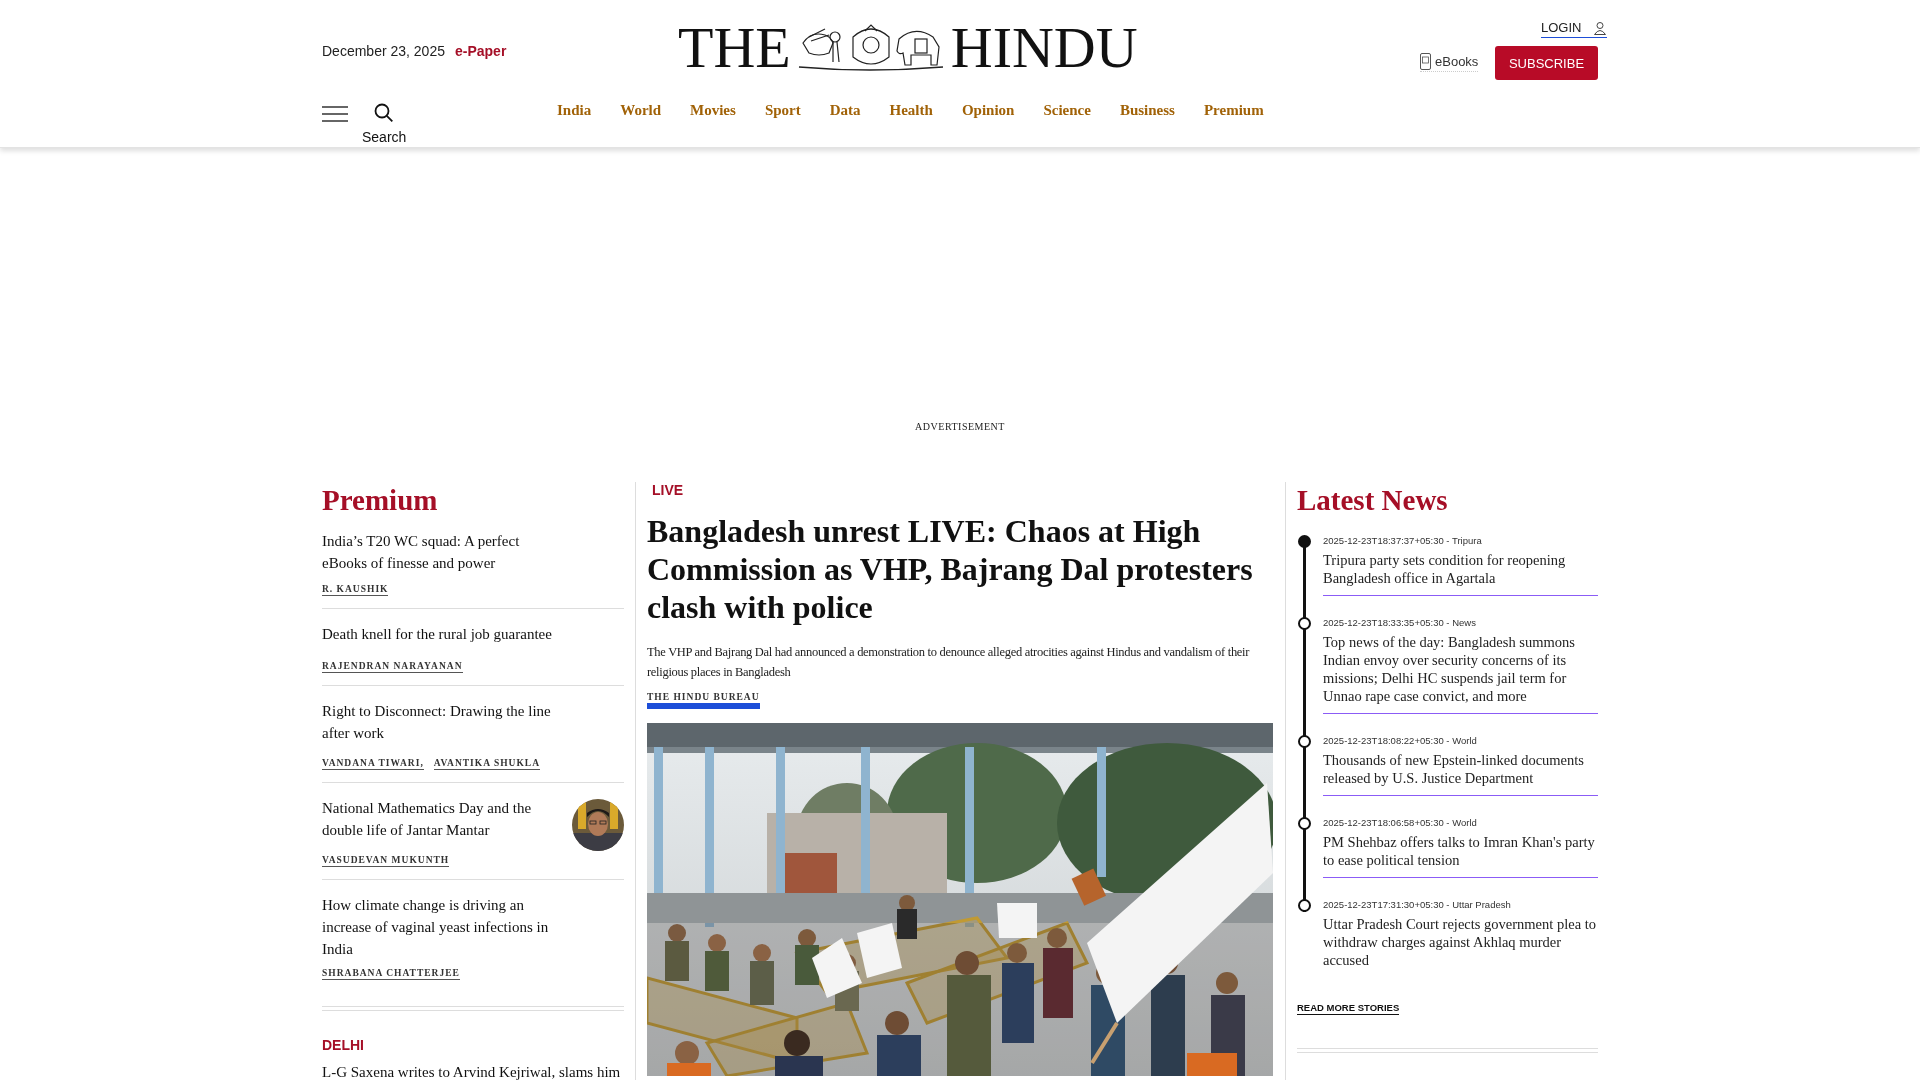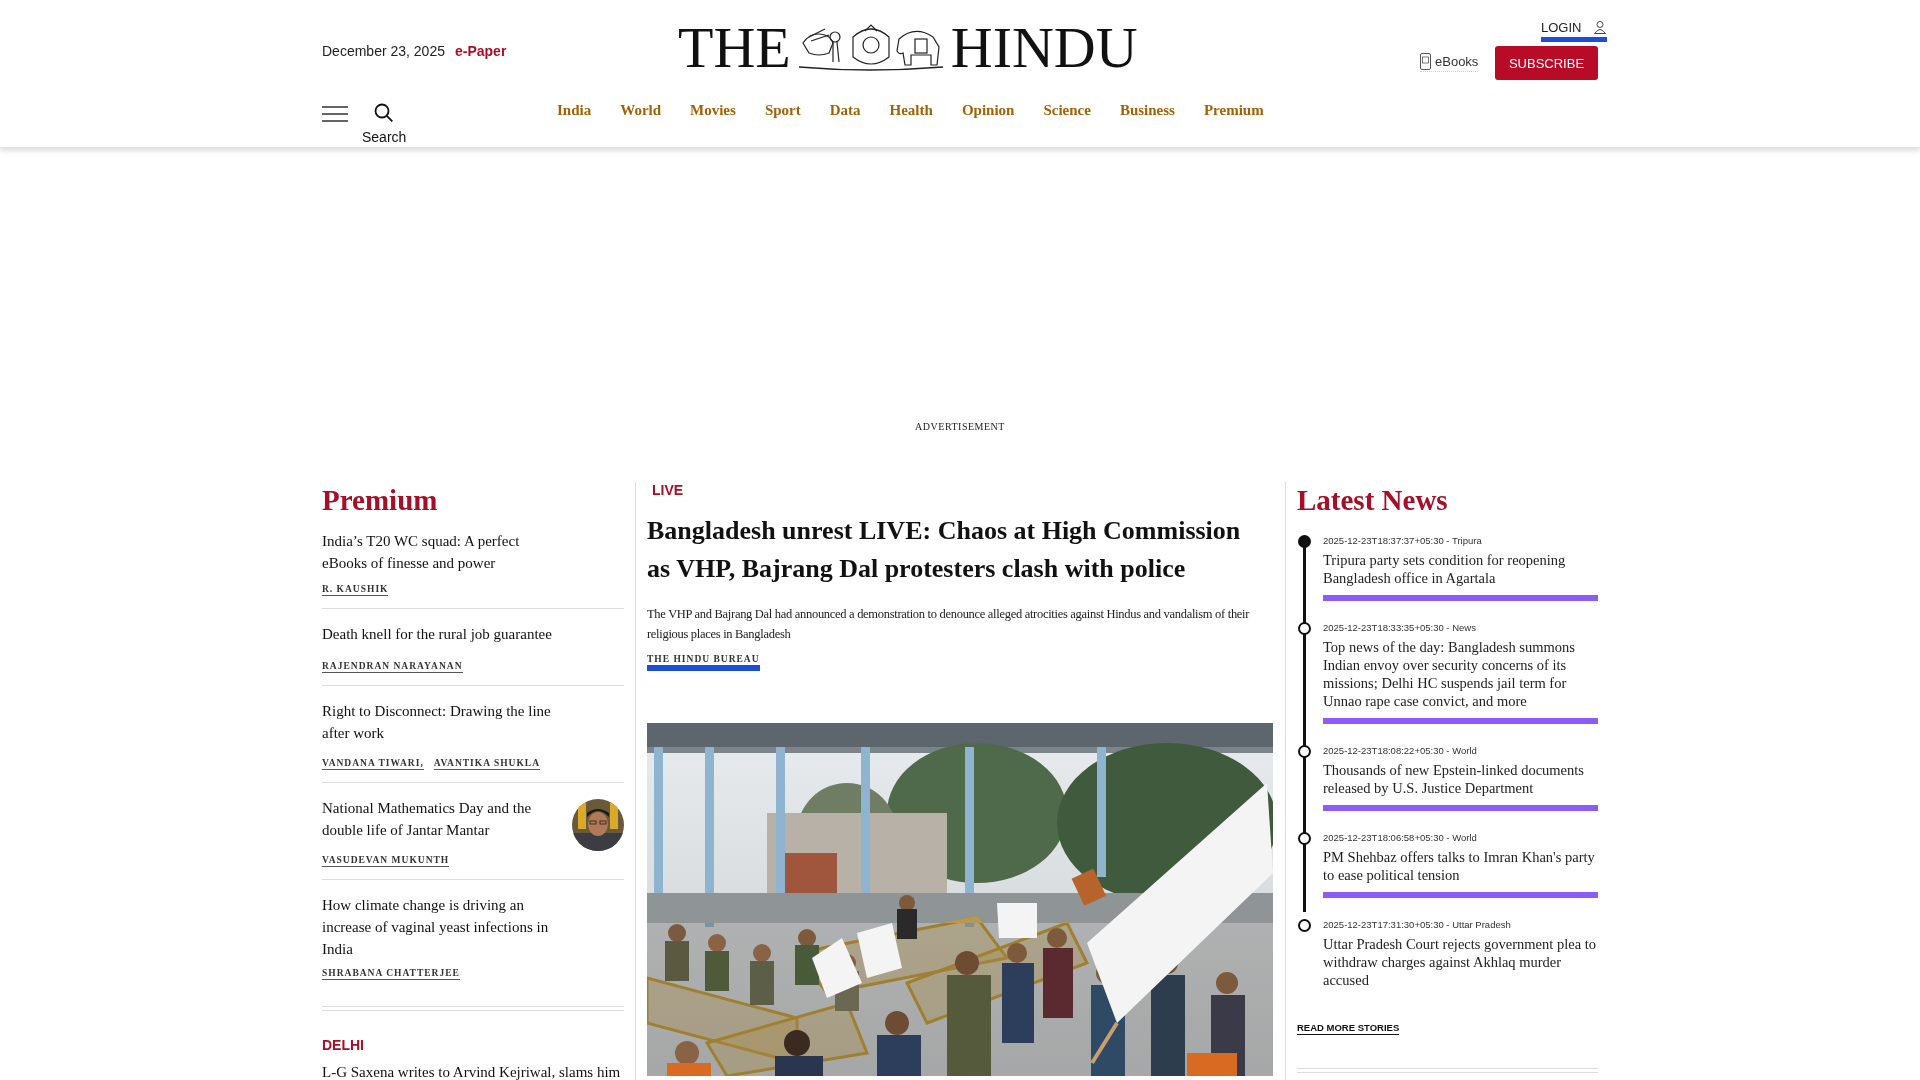--- a/index.html
+++ b/index.html
@@ -7,21 +7,21 @@
   body { font-family: "Liberation Sans", sans-serif; color: #111; position: relative; }
   a { color: inherit; text-decoration: none; }
 
   
   .header { position: absolute; left: 0; top: 0; width: 1920px; height: 148px; background: #fff; box-shadow: 0 3px 5px rgba(0,0,0,0.13); border-bottom: 1px solid #e3e3e3; z-index: 2; }
   .date-row { position: absolute; left: 322px; top: 43px; font-size: 14px; color: #222; display: flex; gap: 10px; align-items: baseline; }
   .epaper { color: #a50f27; font-weight: bold; font-size: 14px; }
   .logo { position: absolute; left: 678px; top: 18px; height: 60px; display: flex; align-items: center; }
   .logo-text { font-family: "Liberation Serif", serif; font-size: 58px; color: #111; letter-spacing: 0px; line-height: 60px; }
   .logo-emblem { width: 152px; height: 50px; margin: 0 4px; }
-  .login { position: absolute; left: 1541px; top: 20px; font-size: 13px; color: #222; display: flex; align-items: flex-start; gap: 12px; border-bottom: 5px solid #1d4ed8; padding-bottom: 2px; }
+  .login { position: absolute; left: 1541px; top: 20px; font-size: 13px; color: #222; display: flex; align-items: center; gap: 12px; border-bottom: 1px solid #1d4ed8; padding-bottom: 2px; }
   .ebooks { position: absolute; left: 1420px; top: 53px; font-size: 13px; color: #333; display: flex; align-items: center; gap: 4px; border-bottom: 1px dotted #ccc; padding-bottom: 1px; text-align: right;}
   .subscribe { position: absolute; left: 1495px; top: 46px; width: 103px; height: 34px; background: #b80b27; color: #fff; font-size: 13px; border: none; border-radius: 3px; display: flex; align-items: center; justify-content: center; font-family: "Liberation Sans", sans-serif; }
   .menu-btn { position: absolute; left: 322px; top: 106px; width: 26px; height: 16px; display: flex; flex-direction: column; justify-content: space-between; }
   .menu-btn span { display: block; height: 2px; background: #666; }
   .search-btn { position: absolute; left: 362px; top: 103px; display: flex; align-items: center; gap: 6px; font-size: 14px; color: #111; flex-direction: column; }
   .nav { position: absolute; left: 557px; top: 102px; display: flex; gap: 0; }
   .nav-item { font-family: "Liberation Serif", serif; font-weight: bold; font-size: 15px; color: #a16207; margin-right: 29px; }
 
   
   .ad-label { position: absolute; left: 0; width: 1920px; top: 421px; text-align: center; font-family: "Liberation Serif", serif; font-size: 10px; letter-spacing: 0.5px; color: #222; }
@@ -37,33 +37,33 @@
   .prem-thumb { position: absolute; right: 0; top: 16px; width: 52px; height: 52px; border-radius: 50%; overflow: hidden; }
   .double-rule { margin-top: 28px; border-top: 1px solid #ddd; height: 5px; border-bottom: 1px solid #ddd; }
   .delhi-kicker { margin-top: 26px; font-size: 14px; font-weight: bold; color: #a50f27; }
   .delhi-title { margin-top: 8px; font-family: "Liberation Serif", serif; font-size: 15px; line-height: 22px; white-space: nowrap; }
 
   .vline { position: absolute; top: 482px; width: 1px; height: 598px; background: #ddd; }
 
   
   .col-center { position: absolute; left: 647px; top: 482px; width: 626px; }
   .live-kicker { font-size: 14px; font-weight: bold; color: #a50f27; margin-left: 5px; }
-  .lead-title { margin-top: 14px; font-family: "Liberation Serif", serif; font-weight: bold; font-size: 26px; line-height: 38px; color: #111; width: 610px; }
+  .lead-title { margin-top: 14px; font-family: "Liberation Serif", serif; font-weight: bold; font-size: 32px; line-height: 38px; color: #111; width: 610px; }
   .lead-sub { margin-top: 16px; font-family: "Liberation Serif", serif; font-size: 12.5px; line-height: 20px; color: #222; letter-spacing: -0.3px; }
   .lead-author { margin-top: 10px; display: inline-block; font-family: Liberation Serif, serif; font-size: 9.5px; letter-spacing: 1px; font-weight: bold; color: #333; border-bottom: 6px solid #1d4ed8; padding-bottom: 1px; }
   .lead-image { position: absolute; left: 0; top: 241px; width: 626px; height: 353px; overflow: hidden; background: #9aa; }
 
   
   .col-right { position: absolute; left: 1297px; top: 480px; width: 301px; }
   .timeline { position: relative; margin-top: 14px; }
   .tl-line { position: absolute; left: 6px; top: 6px; width: 3px; height: 372px; background: #111; }
   .tl-item { position: relative; padding-left: 26px; padding-bottom: 10px; margin-bottom: 10px; }
   .tl-item .dot { position: absolute; left: 1px; top: 1px; width: 13px; height: 13px; border-radius: 50%; border: 2.5px solid #111; background: #fff; }
   .tl-item .dot.filled { background: #111; }
-  .tl-item .content { border-bottom: 6px solid #8b5cf6; padding-bottom: 8px; }
+  .tl-item .content { border-bottom: 1px solid #8b5cf6; padding-bottom: 8px; }
   .tl-item.last .content { border-bottom: none; }
   .tl-meta { font-size: 9.5px; color: #333; line-height: 14px; }
   .tl-title { margin-top: 3px; font-family: "Liberation Serif", serif; font-size: 14.5px; line-height: 18px; color: #222; }
   .read-more { display: inline-block; margin-top: -2px; font-size: 9.5px; font-weight: bold; color: #111; border-bottom: 1.5px solid #111; padding-bottom: 1px; }
   .double-rule-r { margin-top: 33px; border-top: 1px solid #ddd; height: 5px; border-bottom: 1px solid #ddd; }
 </style>
 </head>
 <body>
 
 <header class="header">

